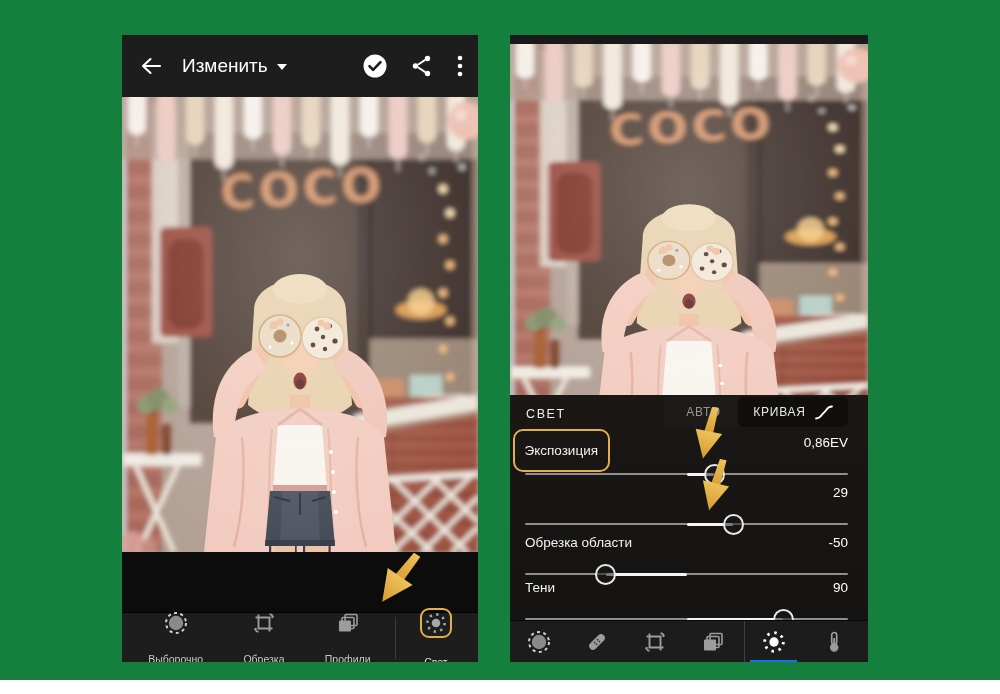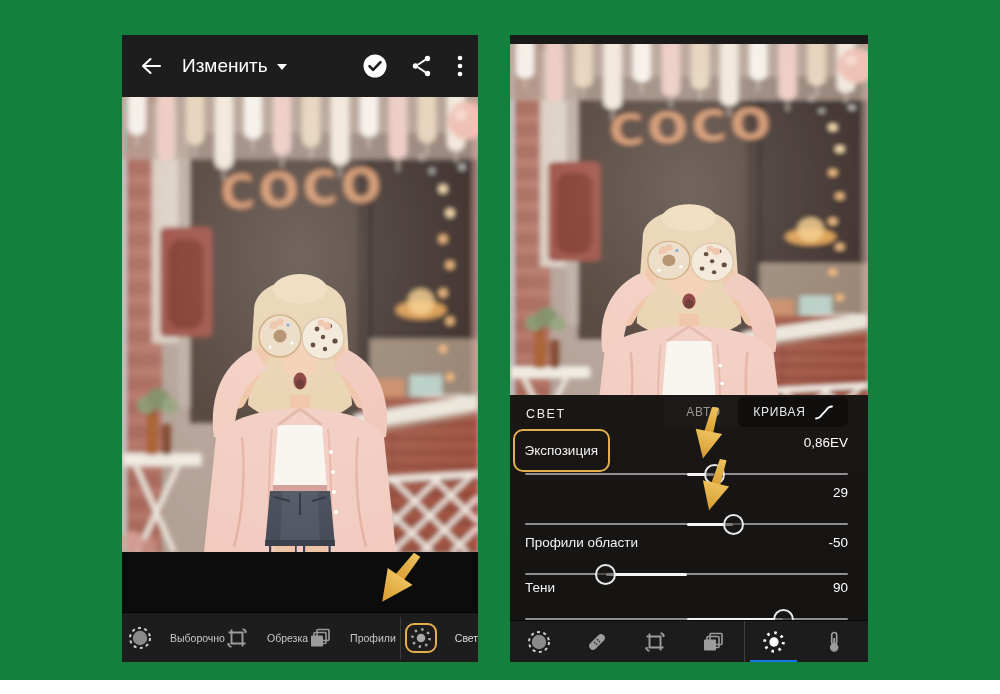--- a/index.html
+++ b/index.html
@@ -11,21 +11,21 @@
   
   .topbar{position:absolute;left:0;top:0;width:100%;height:62px;background:#1d1d1d;display:flex;align-items:center;}
   .back-btn{margin-left:16px;width:26px;height:26px;flex:0 0 auto;}
   .title-wrap{margin-left:18px;display:flex;align-items:center;color:#fff;font-size:19px;}
   .caret{width:0;height:0;border-left:5.5px solid transparent;border-right:5.5px solid transparent;border-top:6px solid #fff;margin-left:9px;margin-top:2px;}
   .topbar-icons{margin-left:auto;display:flex;align-items:center;gap:22px;margin-right:14px;}
   .photo-view{position:absolute;left:0;top:62px;width:356px;height:455px;overflow:hidden;background:#b3a095;}
   .photo-view svg{display:block;}
   .gap-strip{position:absolute;left:0;top:517px;width:100%;height:60px;background:#0c0c0c;}
   .toolbar{position:absolute;left:0;top:577px;width:100%;height:50px;background:#1d1d1d;border-top:1px solid #000;display:flex;align-items:center;padding:0 6px;box-sizing:border-box;}
-  .lt-item{display:flex;flex-direction:row;align-items:center;gap:18px;flex:1 1 auto;cursor:pointer;}
+  .lt-item{display:flex;flex-direction:column;align-items:center;gap:18px;flex:1 1 auto;cursor:pointer;}
   .lt-item .lbl{font-size:10.5px;color:#c6c6c6;white-space:nowrap;}
   .tool-divider{width:1px;height:42px;background:#3c3c3c;margin:0 4px;flex:0 0 auto;}
   .gold-frame{border:2.5px solid #E3AF4E;border-radius:9px;padding:1px 2px;display:flex;align-items:center;justify-content:center;}
   .sel-lbl{color:#dedede !important;}
 
   
   .top-sliver{position:absolute;left:0;top:0;width:100%;height:9px;background:#1a1a1a;}
   .photo-view2{position:absolute;left:0;top:9px;width:358px;height:351px;overflow:hidden;background:#b3a095;}
   .panel{position:absolute;left:0;top:360px;width:358px;height:267px;background:linear-gradient(#1a1715,#141312);}
   .panel-title{position:absolute;left:16px;top:12px;color:#f0f0f0;font-size:12.5px;letter-spacing:1.6px;}
@@ -546,21 +546,21 @@
       </div>
       <div class="srow" id="srow-1" style="top:90px">
         <span class="svalue">29</span>
         <div class="strack">
             <div class="sline"></div>
             <div class="sfill" style="left: 161.5px; width: 46.835px;"></div>
             <div class="shandle" style="left: 197.835px;"></div>
           </div>
       </div>
       <div class="srow" id="srow-2" style="top:140px">
-        <span class="slabel">Профили области</span>
+        <span class="slabel">Обрезка области</span>
         <span class="svalue">-50</span>
         <div class="strack">
             <div class="sline"></div>
             <div class="sfill" style="left: 80.75px; width: 80.75px;"></div>
             <div class="shandle" style="left: 70.25px;"></div>
           </div>
       </div>
       <div class="srow" id="srow-3" style="top:185px">
         <span class="slabel">Тени</span>
         <span class="svalue">90</span>

